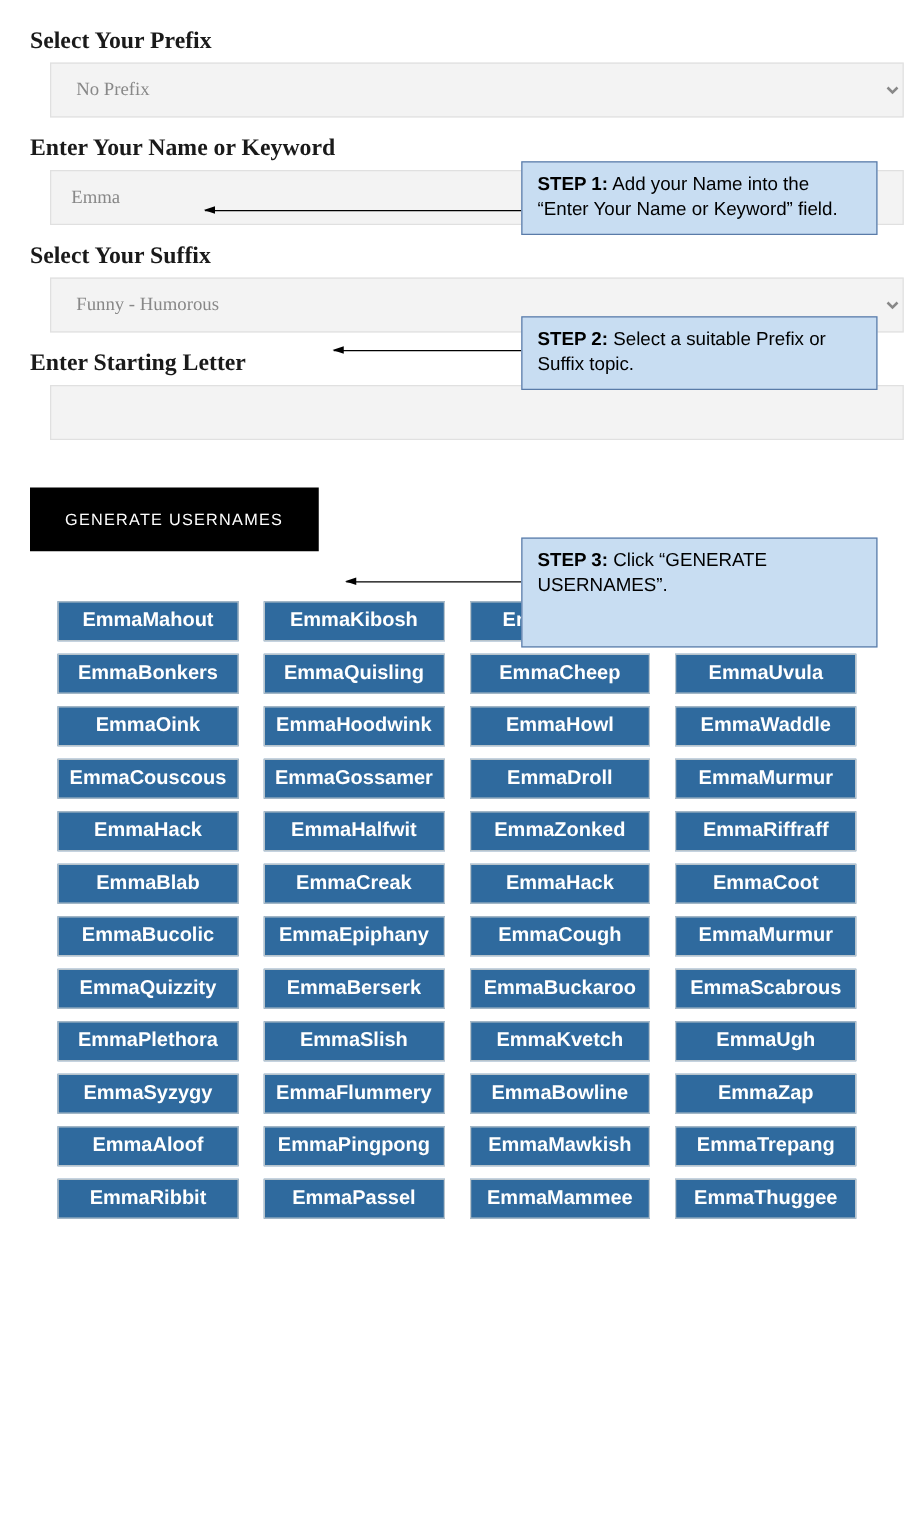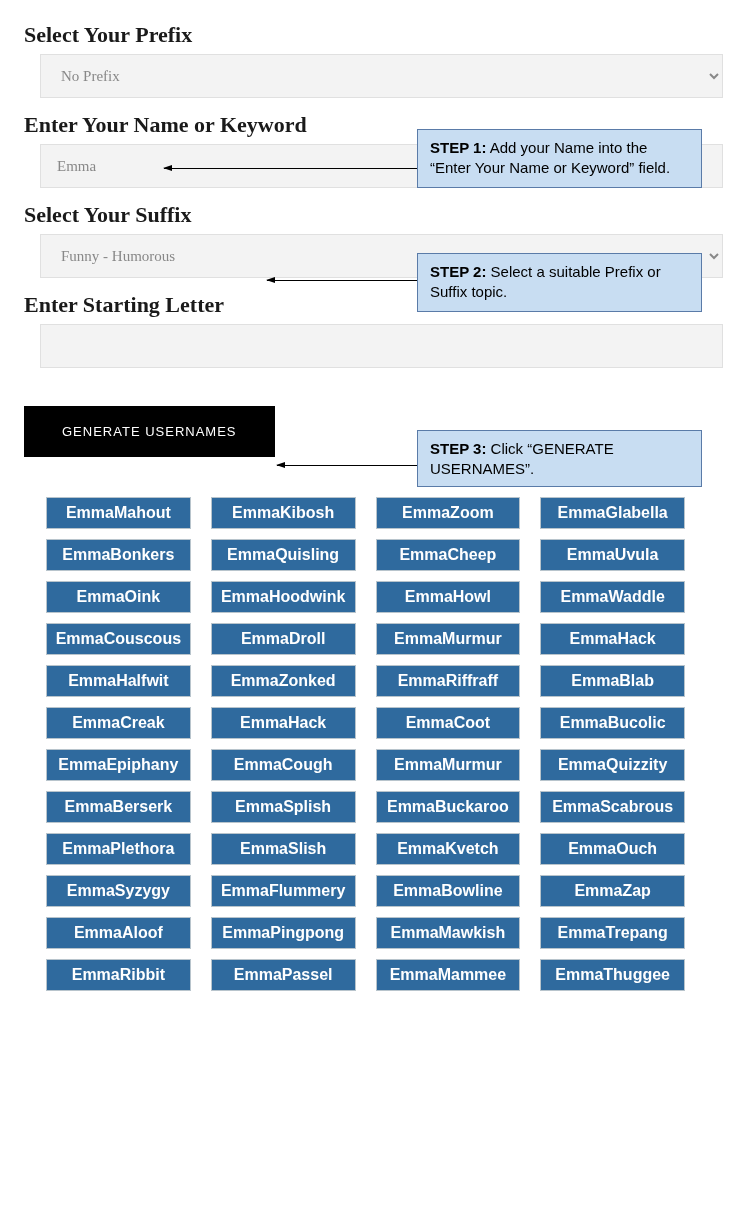--- a/index.html
+++ b/index.html
@@ -9,40 +9,40 @@
     font-family: Georgia, 'Times New Roman', serif;
     background: #fff;
     width: 731px;
   }
   .container {
     padding: 8px 24px 0 24px;
     position: relative;
   }
   .field-label {
     font-weight: bold;
-    font-size: 22px;
+    font-size: 19px;
     color: #1a1a1a;
     margin: 14px 0 6px 0;
   }
   .field-input {
     width: 100%;
     background: #f3f3f3;
     border: 1px solid #e0e0e0;
     padding: 12px 16px;
     font-size: 15px;
     color: #888;
     font-family: Georgia, serif;
     height: 44px;
     margin-left: 16px;
   }
   .generate-btn {
     background: #000;
     color: #fff;
     border: none;
-    padding: 18px 38px;
+    padding: 18px 28px;
     font-size: 13px;
     letter-spacing: 1px;
     margin-top: 38px;
     font-family: Arial, sans-serif;
     cursor: pointer;
   }
   .callout {
     position: absolute;
     background: #c8ddf2;
     border: 1px solid #5a7ba8;
@@ -117,63 +117,63 @@
   <div class="callout" style="top:129px; left:417px;">
     <b>STEP 1:</b><span> Add your Name into the “Enter Your Name or Keyword” field.</span>
   </div>
   <div class="arrow" style="top:168px; left:164px; width:253px;"></div>
 
   <div class="callout" style="top:253px; left:417px;">
     <b>STEP 2:</b><span> Select a suitable Prefix or Suffix topic.</span>
   </div>
   <div class="arrow" style="top:280px; left:267px; width:150px;"></div>
 
-  <div class="callout" style="top:430px; left:417px; height:57px;">
+  <div class="callout" style="top:430px; left:417px; height:88px;">
     <b>STEP 3:</b><span> Click “GENERATE USERNAMES”.</span>
   </div>
   <div class="arrow" style="top:465px; left:277px; width:140px;"></div>
 
   
   <div class="results" id="results">
       <div class="result">EmmaMahout</div>
       <div class="result">EmmaKibosh</div>
       <div class="result">EmmaZoom</div>
       <div class="result">EmmaGlabella</div>
       <div class="result">EmmaBonkers</div>
       <div class="result">EmmaQuisling</div>
       <div class="result">EmmaCheep</div>
       <div class="result">EmmaUvula</div>
       <div class="result">EmmaOink</div>
       <div class="result">EmmaHoodwink</div>
       <div class="result">EmmaHowl</div>
       <div class="result">EmmaWaddle</div>
       <div class="result">EmmaCouscous</div>
+      <div class="result">EmmaGossamer</div>
       <div class="result">EmmaDroll</div>
       <div class="result">EmmaMurmur</div>
       <div class="result">EmmaHack</div>
       <div class="result">EmmaHalfwit</div>
       <div class="result">EmmaZonked</div>
       <div class="result">EmmaRiffraff</div>
       <div class="result">EmmaBlab</div>
       <div class="result">EmmaCreak</div>
       <div class="result">EmmaHack</div>
       <div class="result">EmmaCoot</div>
       <div class="result">EmmaBucolic</div>
       <div class="result">EmmaEpiphany</div>
       <div class="result">EmmaCough</div>
       <div class="result">EmmaMurmur</div>
       <div class="result">EmmaQuizzity</div>
       <div class="result">EmmaBerserk</div>
-      <div class="result">EmmaSplish</div>
       <div class="result">EmmaBuckaroo</div>
       <div class="result">EmmaScabrous</div>
       <div class="result">EmmaPlethora</div>
       <div class="result">EmmaSlish</div>
       <div class="result">EmmaKvetch</div>
-      <div class="result">EmmaOuch</div>
+      <div class="result">EmmaUgh</div>
       <div class="result">EmmaSyzygy</div>
       <div class="result">EmmaFlummery</div>
       <div class="result">EmmaBowline</div>
       <div class="result">EmmaZap</div>
       <div class="result">EmmaAloof</div>
       <div class="result">EmmaPingpong</div>
       <div class="result">EmmaMawkish</div>
       <div class="result">EmmaTrepang</div>
       <div class="result">EmmaRibbit</div>
       <div class="result">EmmaPassel</div>

